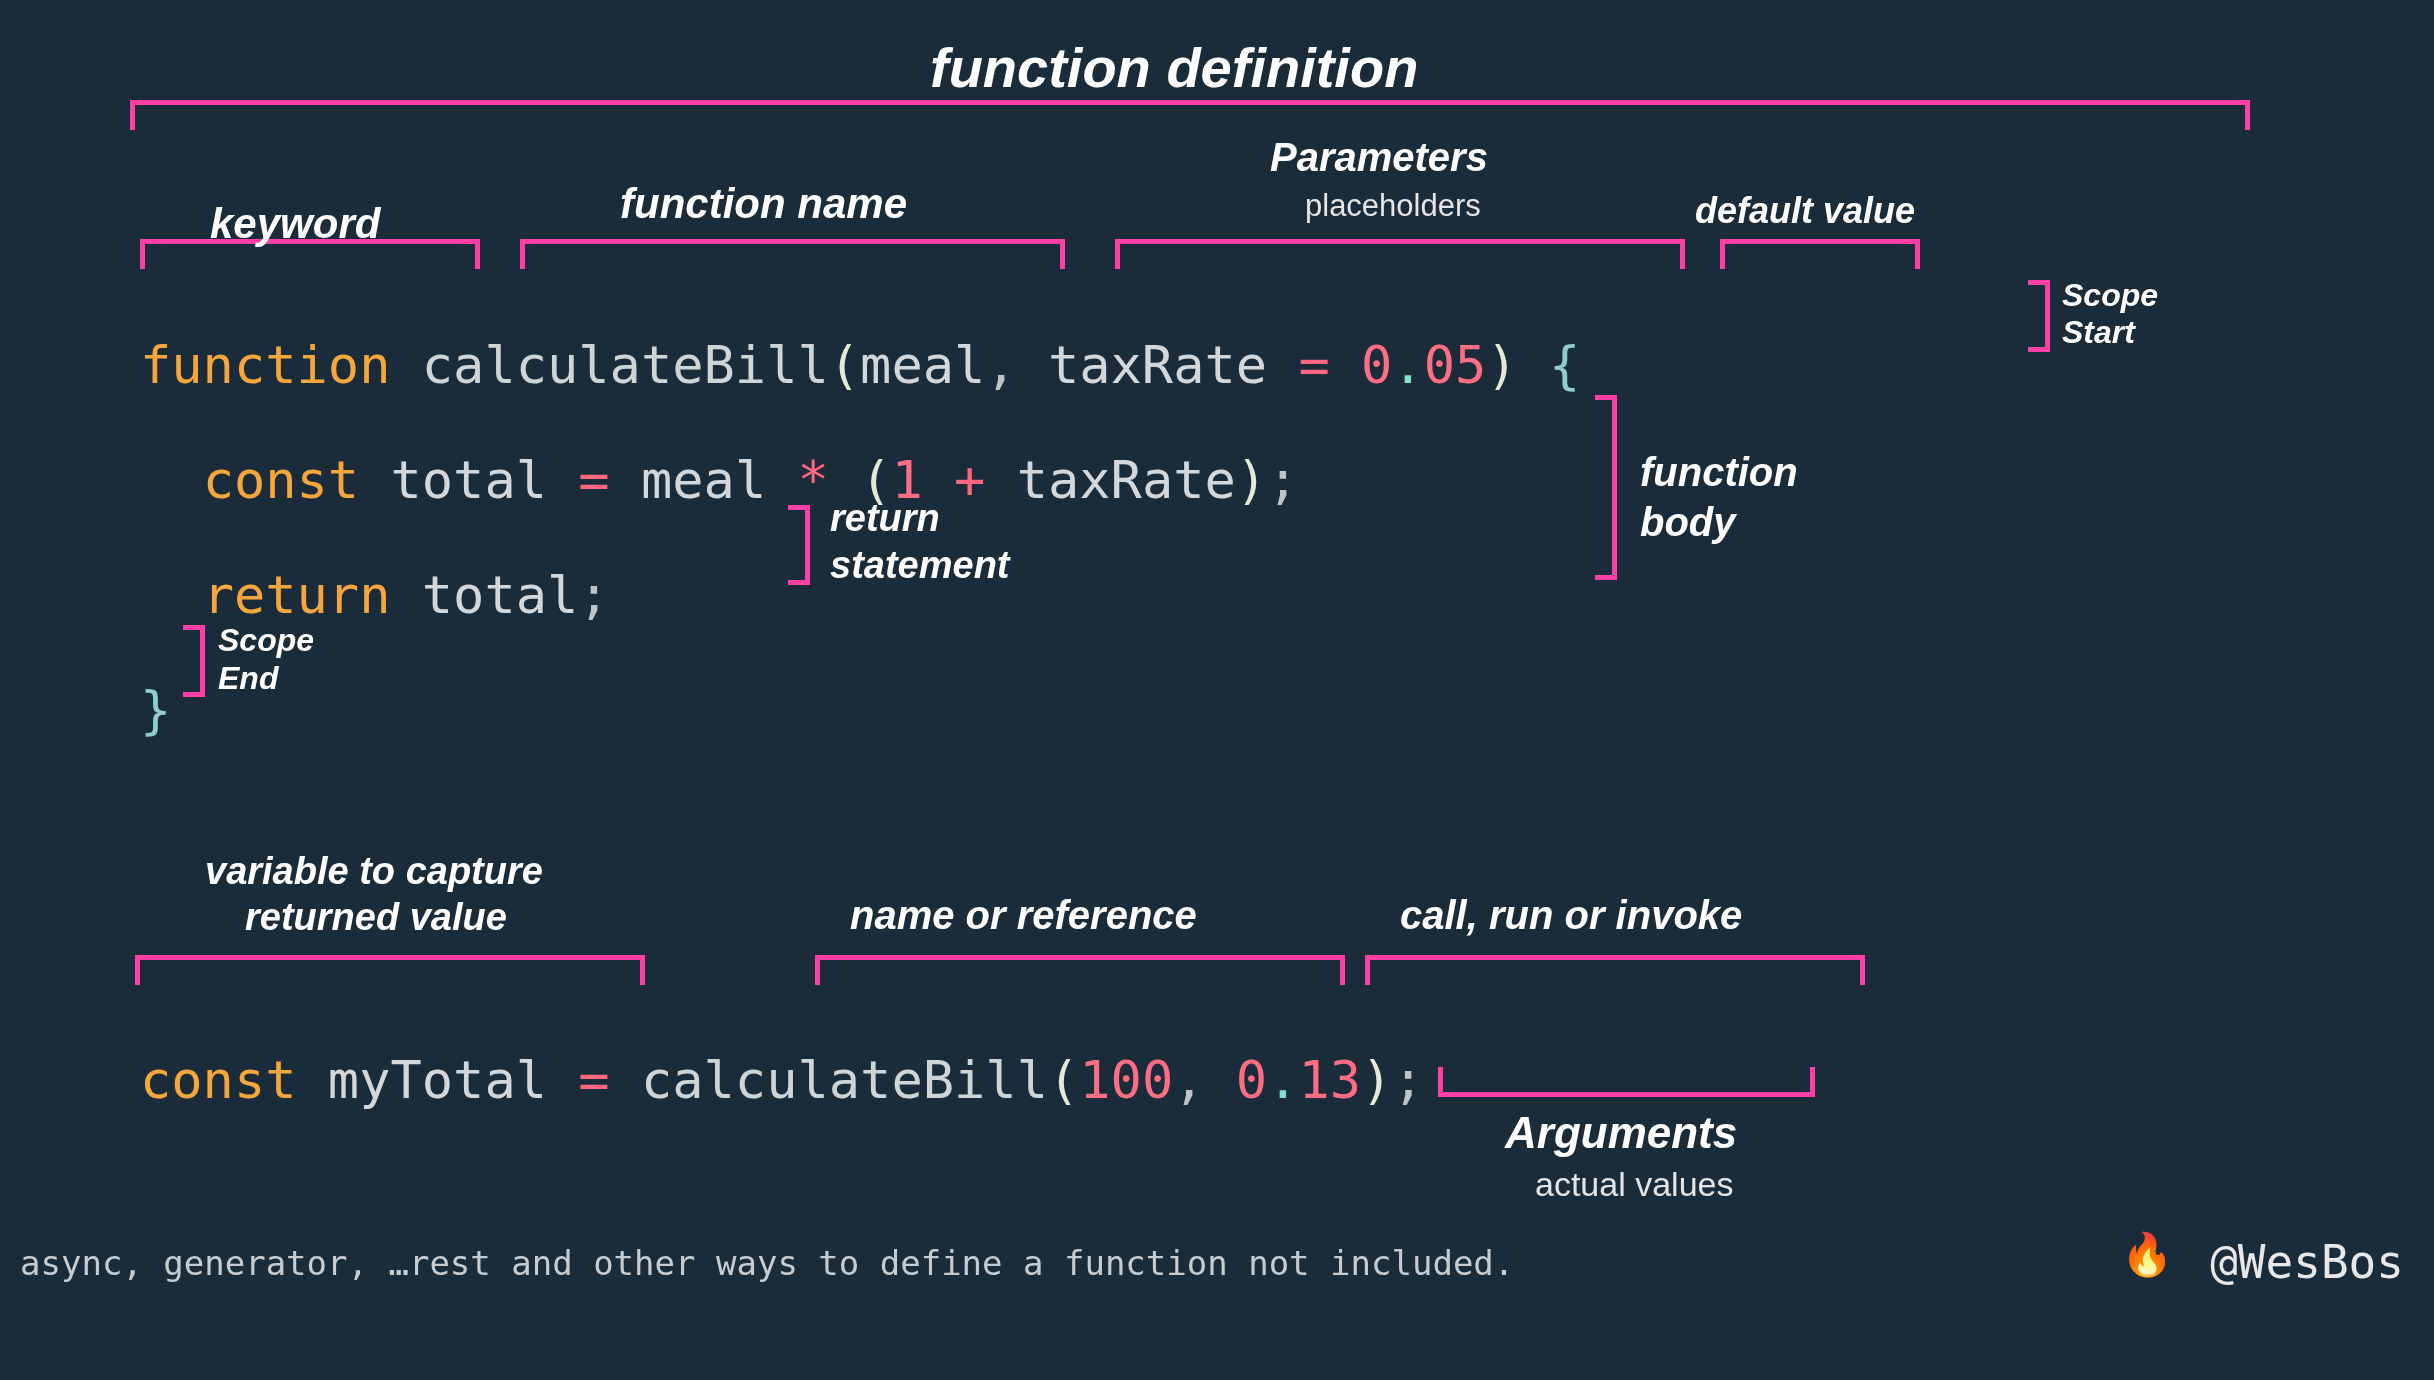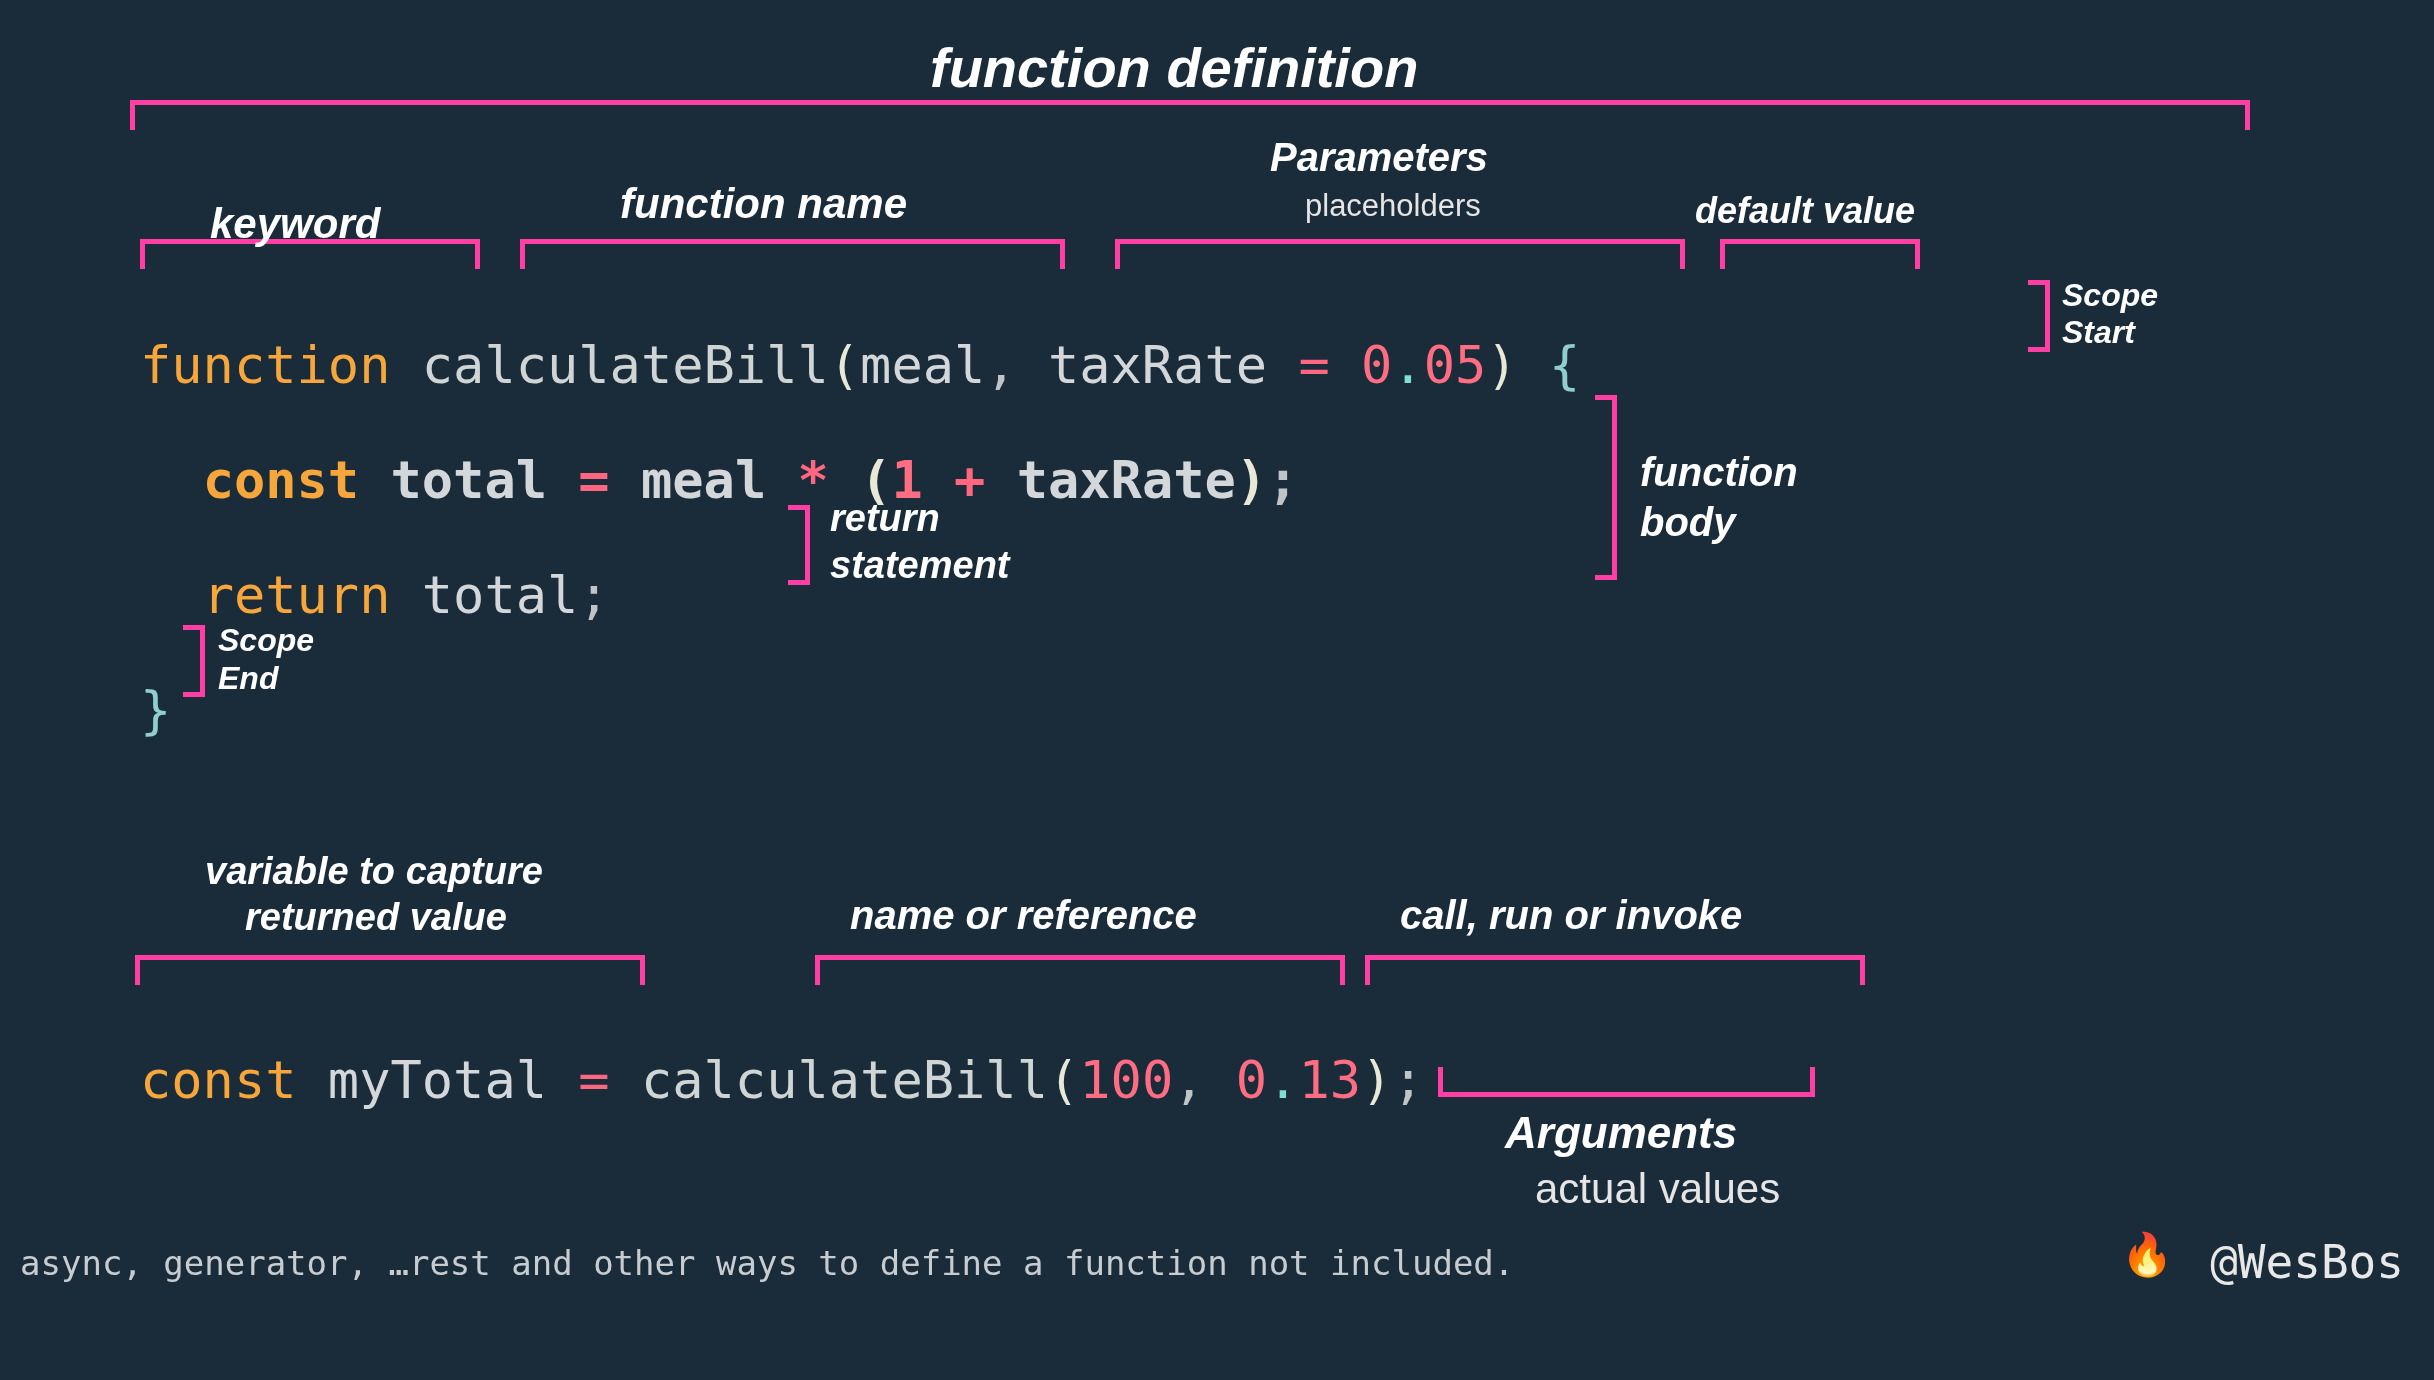--- a/index.html
+++ b/index.html
@@ -55,21 +55,21 @@
 <div class="pos sans label" style="left:1695px;top:190px;font-size:36px;">default value</div>
 
 <div class="pos code" style="left:140px;top:280px;">
 <span class="kw-func">function</span><span> </span><span class="fn-name">calculateBill</span><span class="paren">(</span><span class="ident">meal</span><span class="punct">, </span><span class="ident">taxRate</span><span> </span><span class="op">=</span><span> </span><span class="num">0</span><span class="numaccent">.</span><span class="num">05</span><span class="paren">)</span><span> </span><span class="brace">{</span>
 </div>
 
 <div class="br br-right" style="left:2028px;top:280px;height:72px;"></div>
 <div class="pos sans label" style="left:2062px;top:277px;font-size:32px;">Scope</div>
 <div class="pos sans label" style="left:2062px;top:314px;font-size:32px;">Start</div>
 
-<div class="pos code" style="left:140px;top:395px;font-weight:bold;">
+<div class="pos code" style="left:140px;top:395px;">
 <span>  </span><span class="kw-const">const</span><span> </span><span class="ident">total</span><span> </span><span class="op">=</span><span> </span><span class="ident">meal</span><span> </span><span class="op">*</span><span> </span><span class="paren">(</span><span class="num">1</span><span> </span><span class="op">+</span><span> </span><span class="ident">taxRate</span><span class="paren">)</span><span class="punct">;</span>
 </div>
 
 <div class="pos code" style="left:140px;top:510px;">
 <span>  </span><span class="kw-func">return</span><span> </span><span class="ident">total</span><span class="punct">;</span>
 </div>
 
 <div class="br br-right" style="left:788px;top:505px;height:80px;"></div>
 <div class="pos sans label" style="left:830px;top:497px;font-size:38px;">return</div>
 <div class="pos sans label" style="left:830px;top:544px;font-size:38px;">statement</div>
@@ -95,17 +95,17 @@
 
 <div class="br br-top" style="left:1365px;top:955px;width:500px;"></div>
 <div class="pos sans label" style="left:1400px;top:893px;font-size:40px;">call, run or invoke</div>
 
 <div class="pos code" style="left:140px;top:995px;">
 <span class="kw-const">const</span><span> </span><span class="ident">myTotal</span><span> </span><span class="op">=</span><span> </span><span class="fn-name">calculateBill</span><span class="paren">(</span><span class="num">100</span><span class="punct">, </span><span class="num">0</span><span class="numaccent">.</span><span class="num">13</span><span class="paren">)</span><span class="punct">;</span>
 </div>
 
 <div class="br br-bot" style="left:1438px;top:1067px;width:377px;"></div>
 <div class="pos sans label" style="left:1505px;top:1108px;font-size:44px;">Arguments</div>
-<div class="pos sans sublabel" style="left:1535px;top:1165px;font-size:42px;">actual values</div>
+<div class="pos sans sublabel" style="left:1535px;top:1165px;font-size:34px;">actual values</div>
 
 <div class="pos code" style="left:20px;top:1245px;font-size:34px;color:#c7ccd0;">async, generator, …rest and other ways to define a function not included.</div>
 <div class="pos" style="right:260px;top:1230px;font-size:42px;">🔥</div>
 <div class="pos" style="right:30px;top:1235px;font-size:46px;color:#e8e8e8;font-family:ui-monospace,monospace;">@WesBos</div>
 
 </body></html>

